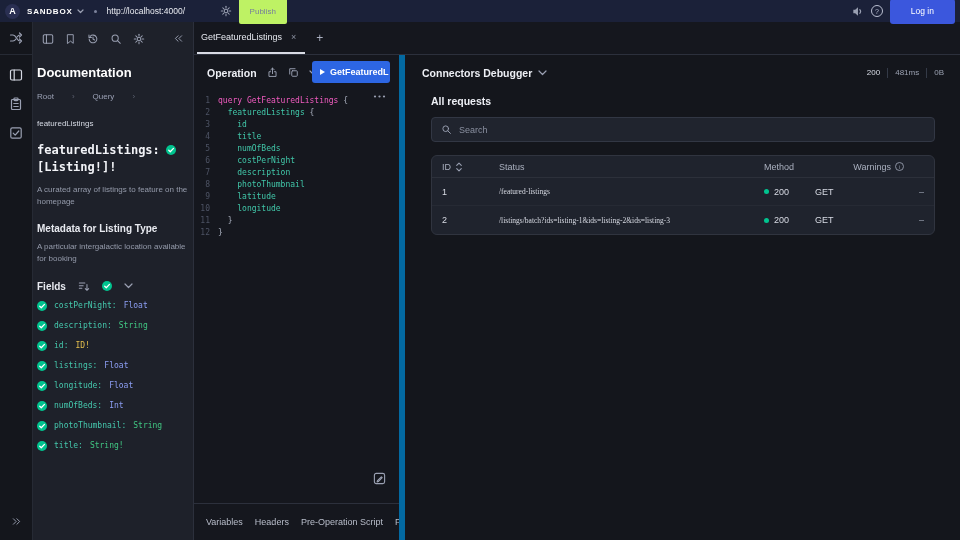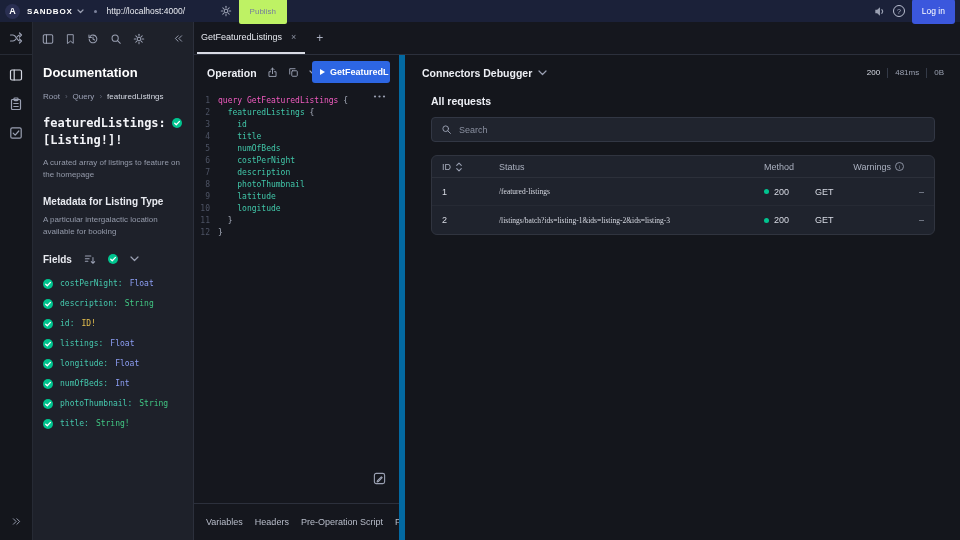--- a/index.html
+++ b/index.html
@@ -20,51 +20,51 @@
   .ws { display:flex; align-items:center; gap:4px; cursor:pointer; }
   .ws-label { font-size:8px; font-weight:700; letter-spacing:.8px; color:#fff; }
   .sep-dot { width:3px; height:3px; border-radius:50%; background:#7c829c; margin:0 3px; }
   .url-input { background:transparent; border:none; outline:none; color:#e8eaf0; font-size:8.5px;
                width:106px; font-family:"Liberation Sans",sans-serif; }
   .btn { border:none; border-radius:2px; font-family:"Liberation Sans",sans-serif; cursor:pointer; }
   .publish-btn { height:26px; padding:0 11px; background:#bef264; color:#767d9c; font-size:8px; }
   .topbar .spacer { flex:1; }
   .help-badge { width:12px; height:12px; border-radius:50%; border:1px solid #b9bed0; color:#b9bed0;
                 font-size:7px; display:flex; align-items:center; justify-content:center; cursor:pointer; }
-  .login-btn { height:25px; padding:0 10px; background:#3b57dd; color:#fff; font-size:8.5px; border-radius:3px; }
+  .login-btn { height:25px; padding:0 21px; background:#3b57dd; color:#fff; font-size:8.5px; border-radius:3px; }
 
   
   .rail { position:absolute; top:22px; left:0; width:33px; bottom:0; background:#14161c;
           border-right:1px solid #262a34; display:flex; flex-direction:column; align-items:center; }
   .rail-top { height:33px; width:100%; display:flex; align-items:center; justify-content:center;
               border-bottom:1px solid #262a34; }
   .rail-items { display:flex; flex-direction:column; gap:15px; padding-top:13px; align-items:center; }
   .rail .active { color:#d5d9e3; }
   .rail-bottom { margin-top:auto; padding-bottom:13px; }
 
   
   .doc { position:absolute; left:33px; top:22px; width:161px; bottom:0; background:#1e212a;
          border-right:1px solid #2c303c; display:flex; flex-direction:column; }
   .doc-toolbar { height:33px; flex:none; display:flex; align-items:center; gap:11px; padding:0 9px; }
   .doc-toolbar .icon:last-child { margin-left:auto; }
-  .doc-body { padding:7px 10px; overflow:hidden; }
+  .doc-body { padding:7px 4px; overflow:hidden; }
   .doc-title { font-size:13px; font-weight:700; color:#fff; margin:3px 0 12px; }
-  .breadcrumb { display:flex; align-items:center; gap:5px; font-size:8px; color:#8a90a0; margin-bottom:15px; flex-wrap:wrap; }
+  .breadcrumb { display:flex; align-items:center; gap:18px; font-size:8px; color:#8a90a0; margin-bottom:15px; flex-wrap:wrap; }
   .bc-item { color:#9ba1b5; cursor:pointer; }
   .bc-current { color:#d5d9e3; }
   .bc-sep { color:#5c617080; color:#5c6170; }
   .doc-field-heading { display:flex; align-items:center; gap:6px; font-family:"DejaVu Sans Mono",monospace;
                        font-size:12px; font-weight:700; color:#f2f3f7; }
   .doc-field-type { font-family:"DejaVu Sans Mono",monospace; font-size:12px; font-weight:700;
                     color:#f2f3f7; margin:3px 0 10px; }
   .doc-desc { font-size:8px; line-height:1.55; color:#959bab; margin-bottom:14px; }
   .doc-sub { font-size:10px; font-weight:700; color:#e8eaf0; margin-bottom:7px; }
   .fields-header { display:flex; align-items:center; gap:12px; margin-top:15px; margin-bottom:9px; }
   .fields-label { font-size:10px; font-weight:700; color:#e8eaf0; }
-  .field-row { display:flex; align-items:center; gap:7px; height:20px; cursor:pointer;
+  .field-row { display:flex; align-items:flex-start; gap:7px; height:20px; cursor:pointer;
                font-family:"DejaVu Sans Mono",monospace; font-size:8px; }
   .check-badge { width:10px; height:10px; flex:none; }
   .f-name { color:#45c8ad; }
   .t-float, .t-int { color:#8d9ff5; }
   .t-string { color:#41c783; }
   .t-id { color:#e5bf4e; }
 
   
   .tabrow { position:absolute; left:194px; top:22px; right:0; height:33px; background:#15171e;
             border-bottom:1px solid #2c303c; display:flex; align-items:stretch; }

